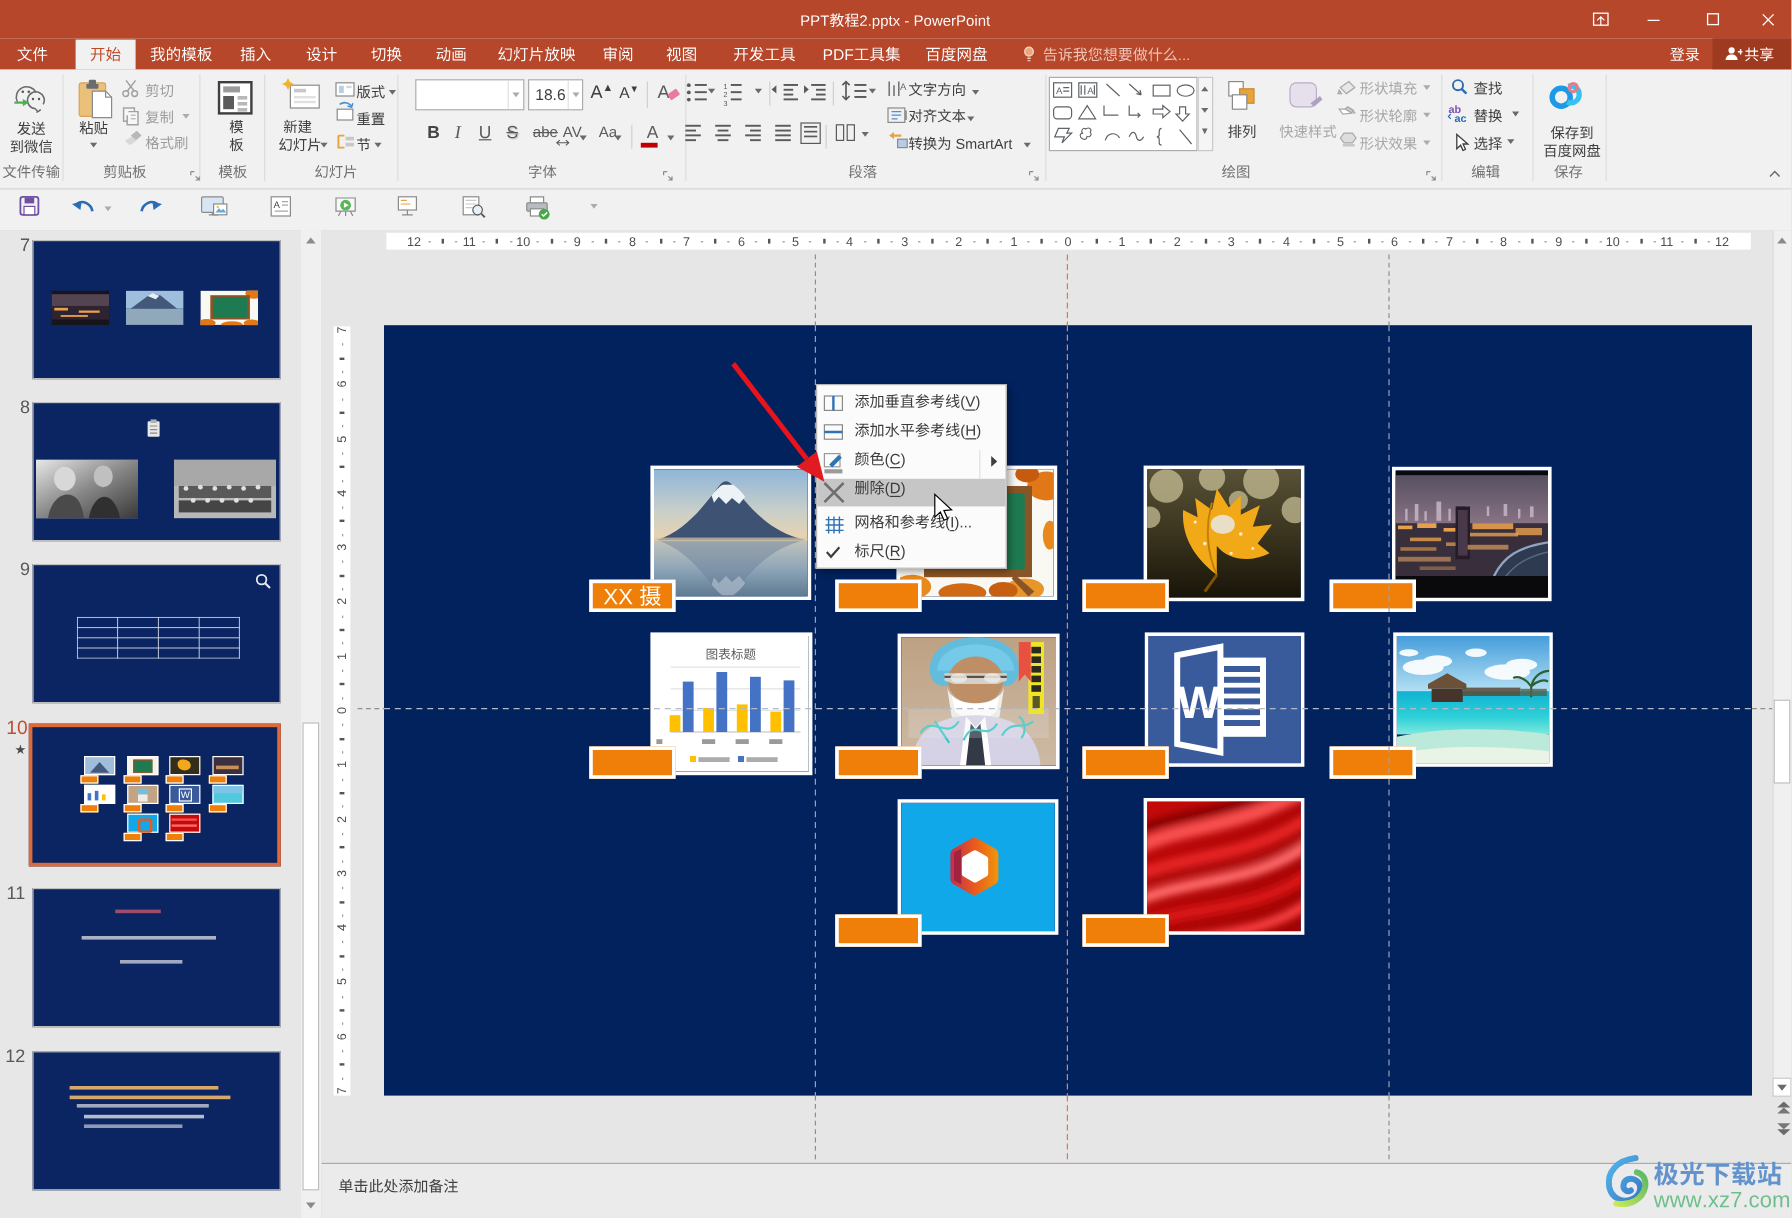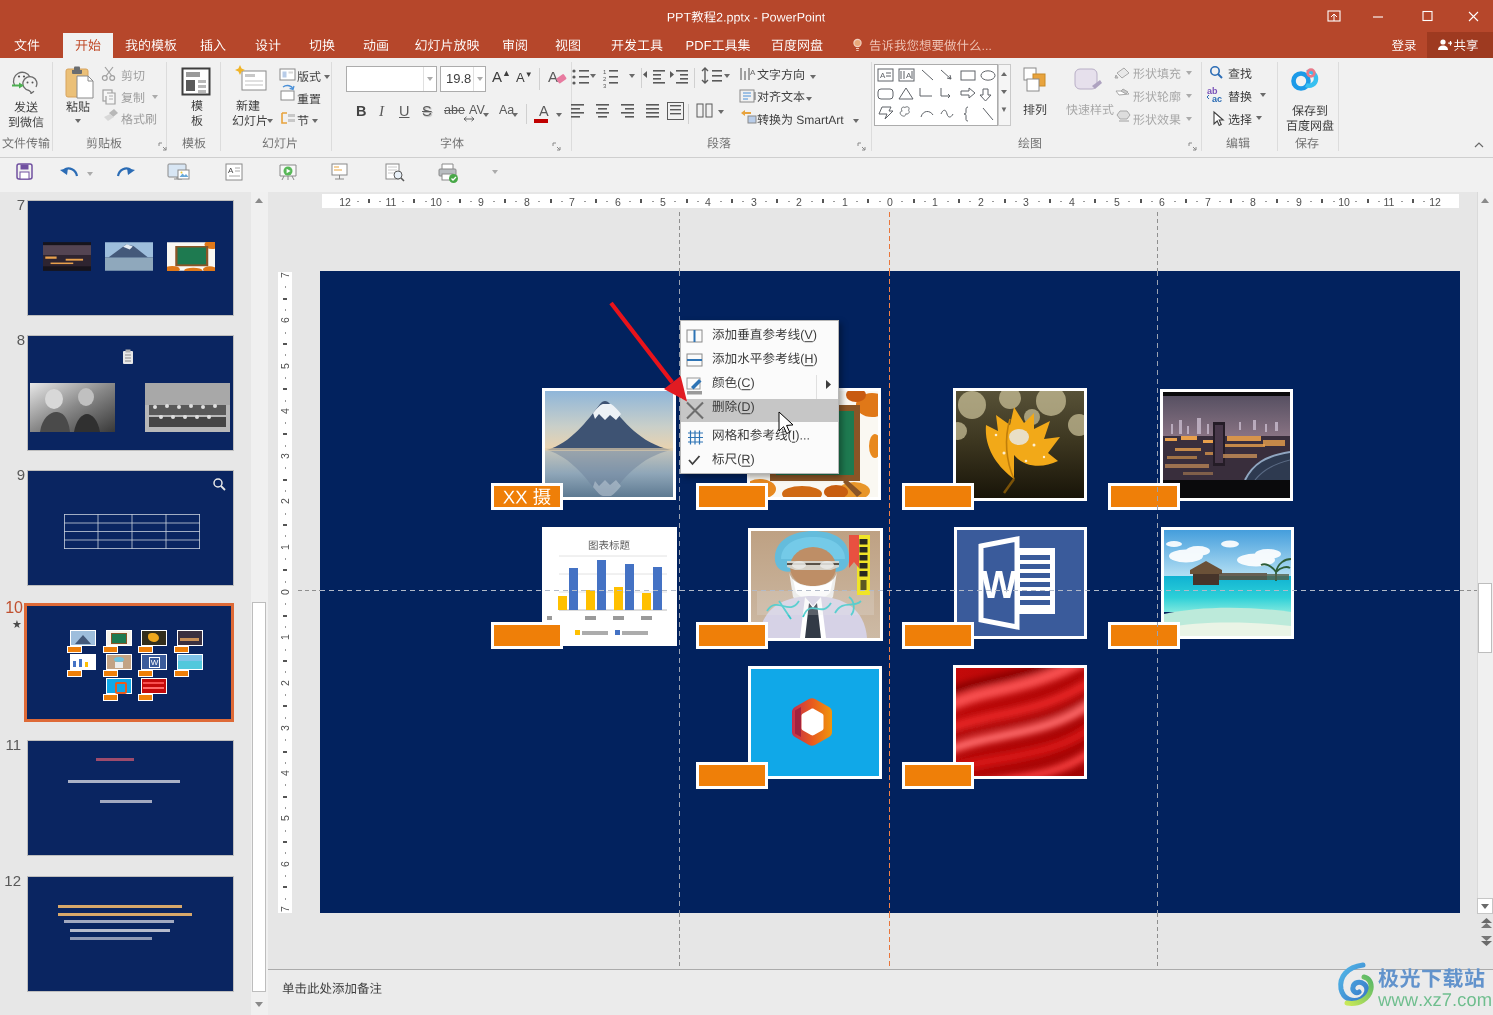--- a/index.html
+++ b/index.html
@@ -57,21 +57,21 @@
 <div class="a sep" style="left:571px"></div>
 <div class="a sep" style="left:871px"></div>
 <div class="a sep" style="left:1201px"></div>
 <div class="a sep" style="left:1277px"></div>
 <div class="a sep" style="left:1338px"></div>
 
 <div class="a cb" style="left:346px;top:66px;width:91px;height:26px"></div>
 <div class="a vline" style="left:423px;top:67px;height:24px;background:#E0E0E0"></div>
 <div class="a dd ddg" style="left:427px;top:77px"></div>
 <div class="a cb" style="left:440px;top:66px;width:46px;height:26px"></div>
-<div class="a" style="left:446px;top:71px;font-size:13px;color:#3E3E3E">19.8</div>
+<div class="a" style="left:446px;top:71px;font-size:13px;color:#3E3E3E">18.6</div>
 <div class="a vline" style="left:473px;top:67px;height:24px;background:#E0E0E0"></div>
 <div class="a dd ddg" style="left:477px;top:77px"></div>
 
 <div class="a" style="left:356px;top:103px;width:220px;height:22px;font-size:14.5px;color:#5A5A5A">
  <b style="position:absolute;left:0;color:#444">B</b>
  <i style="position:absolute;left:23px;font-family:'Liberation Serif',serif;font-size:15px">I</i>
  <span style="position:absolute;left:43px;text-decoration:underline">U</span>
  <span style="position:absolute;left:66px;text-decoration:line-through;text-shadow:1px 1px 1px #bbb">S</span>
  <span style="position:absolute;left:88px;font-size:12.5px;text-decoration:line-through">abe</span>
  <span style="position:absolute;left:113px;font-size:12.5px">AV</span>

